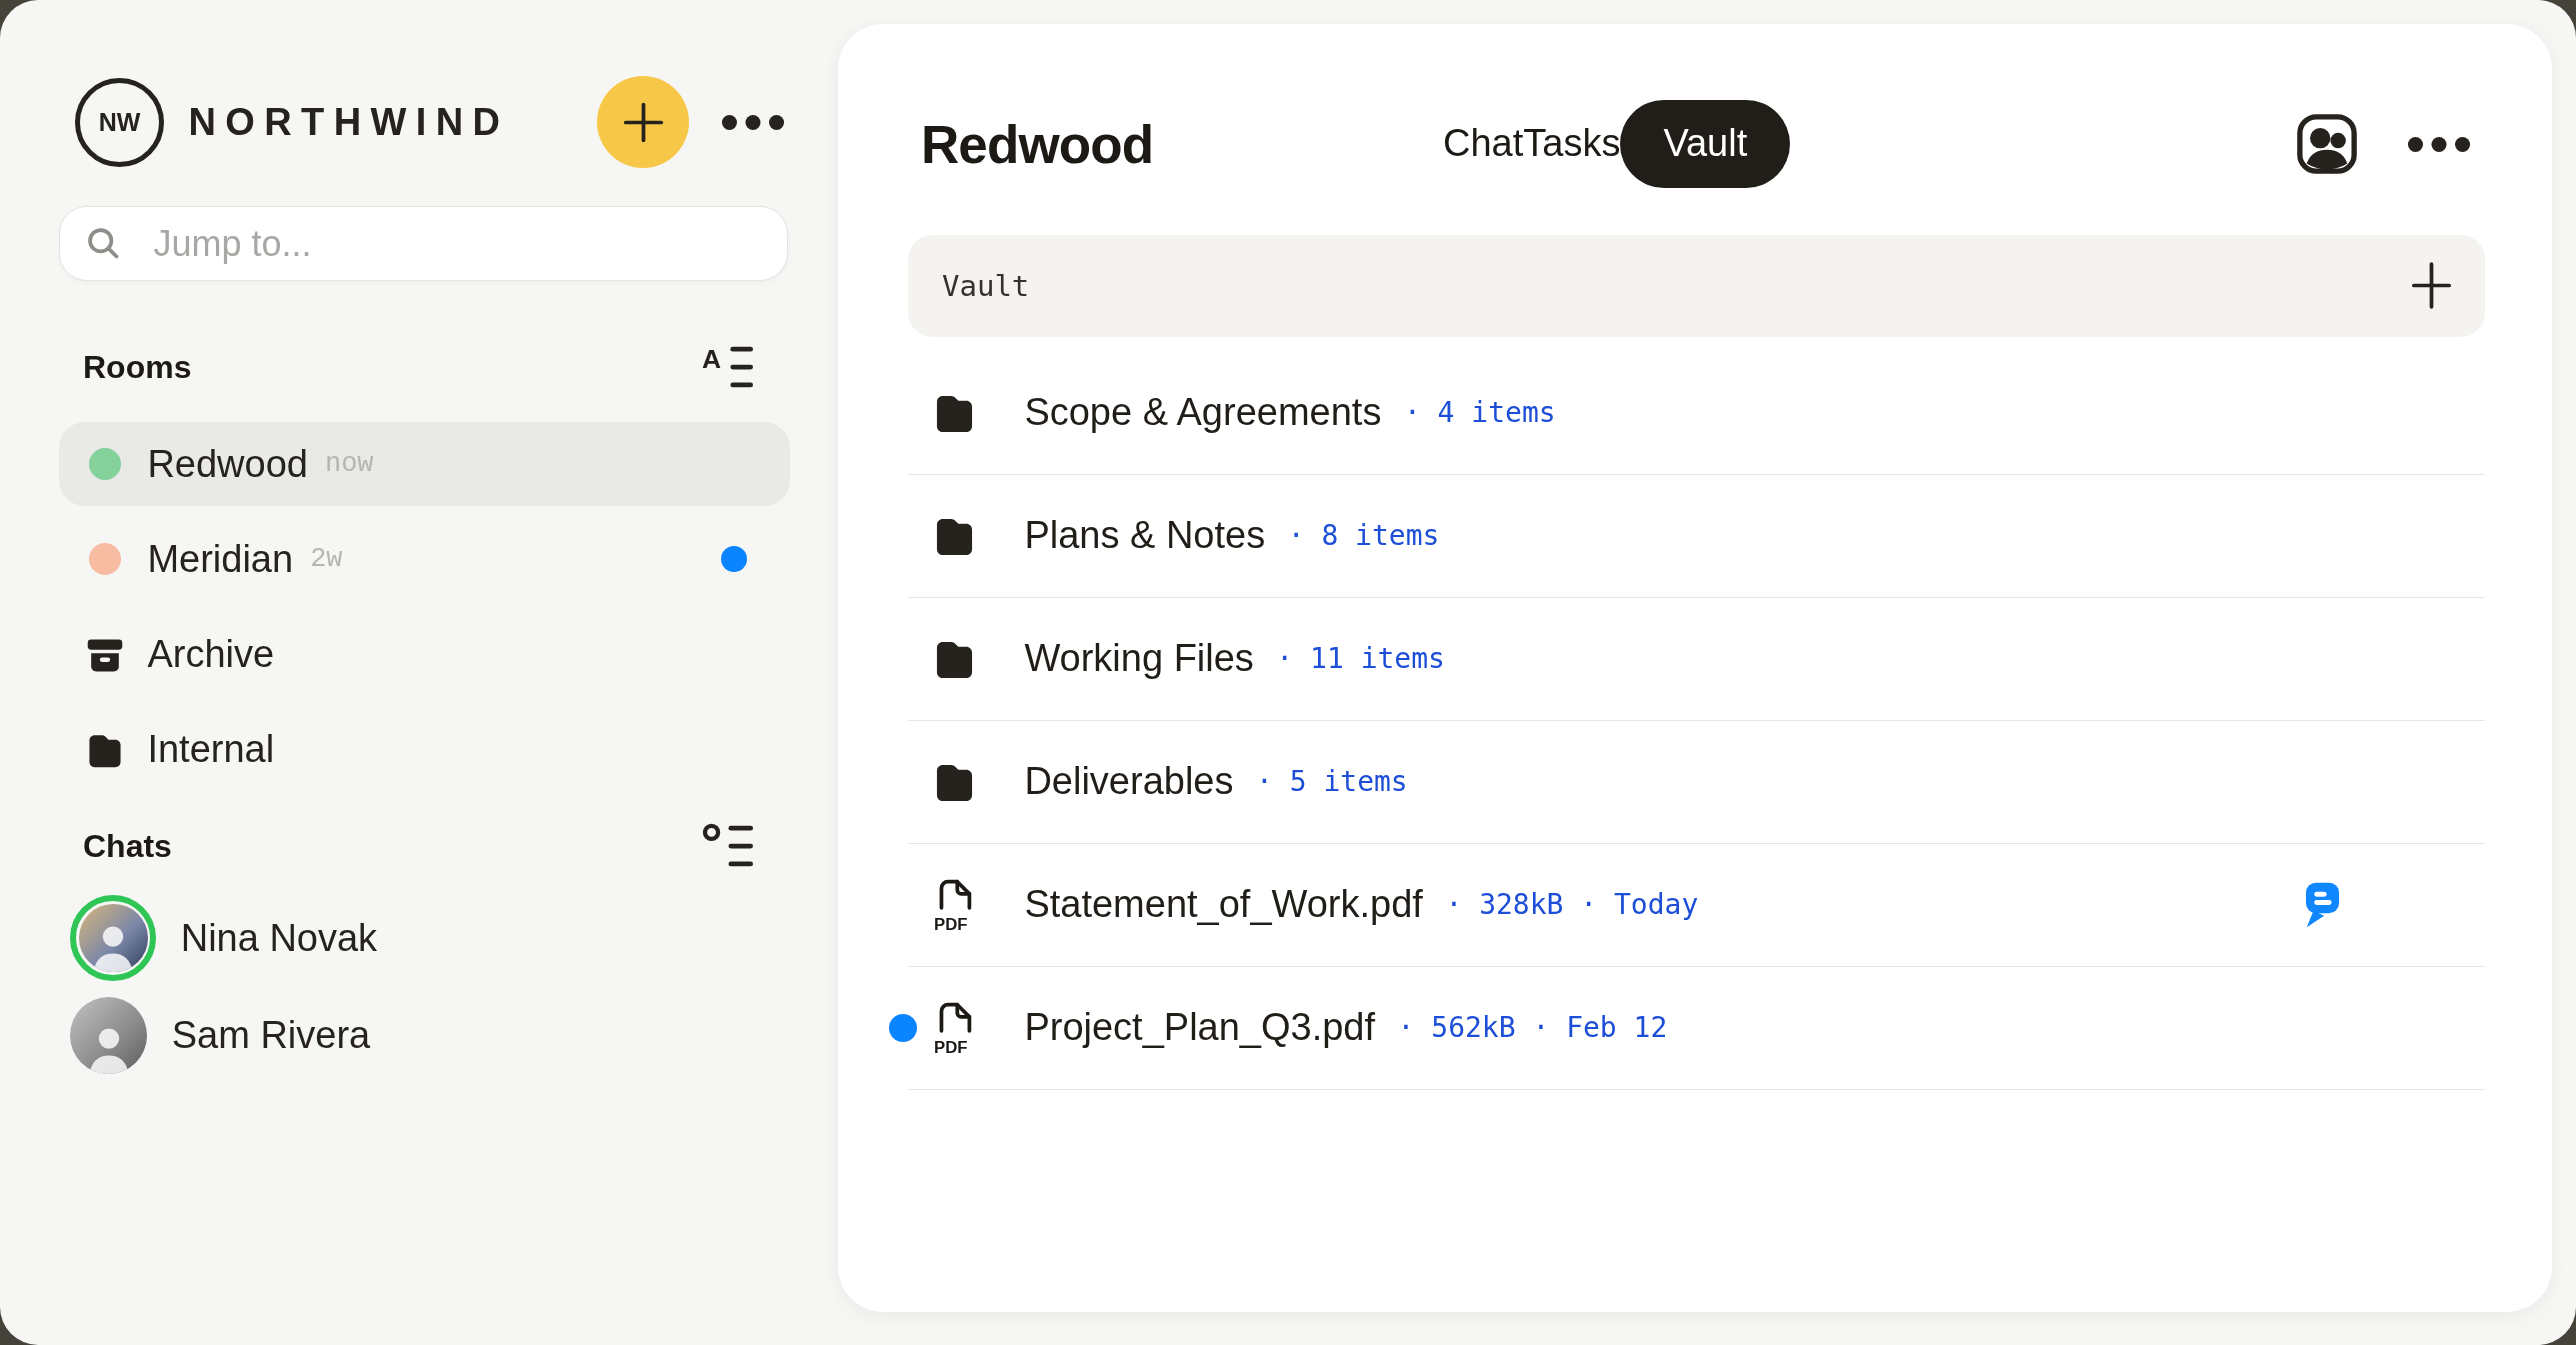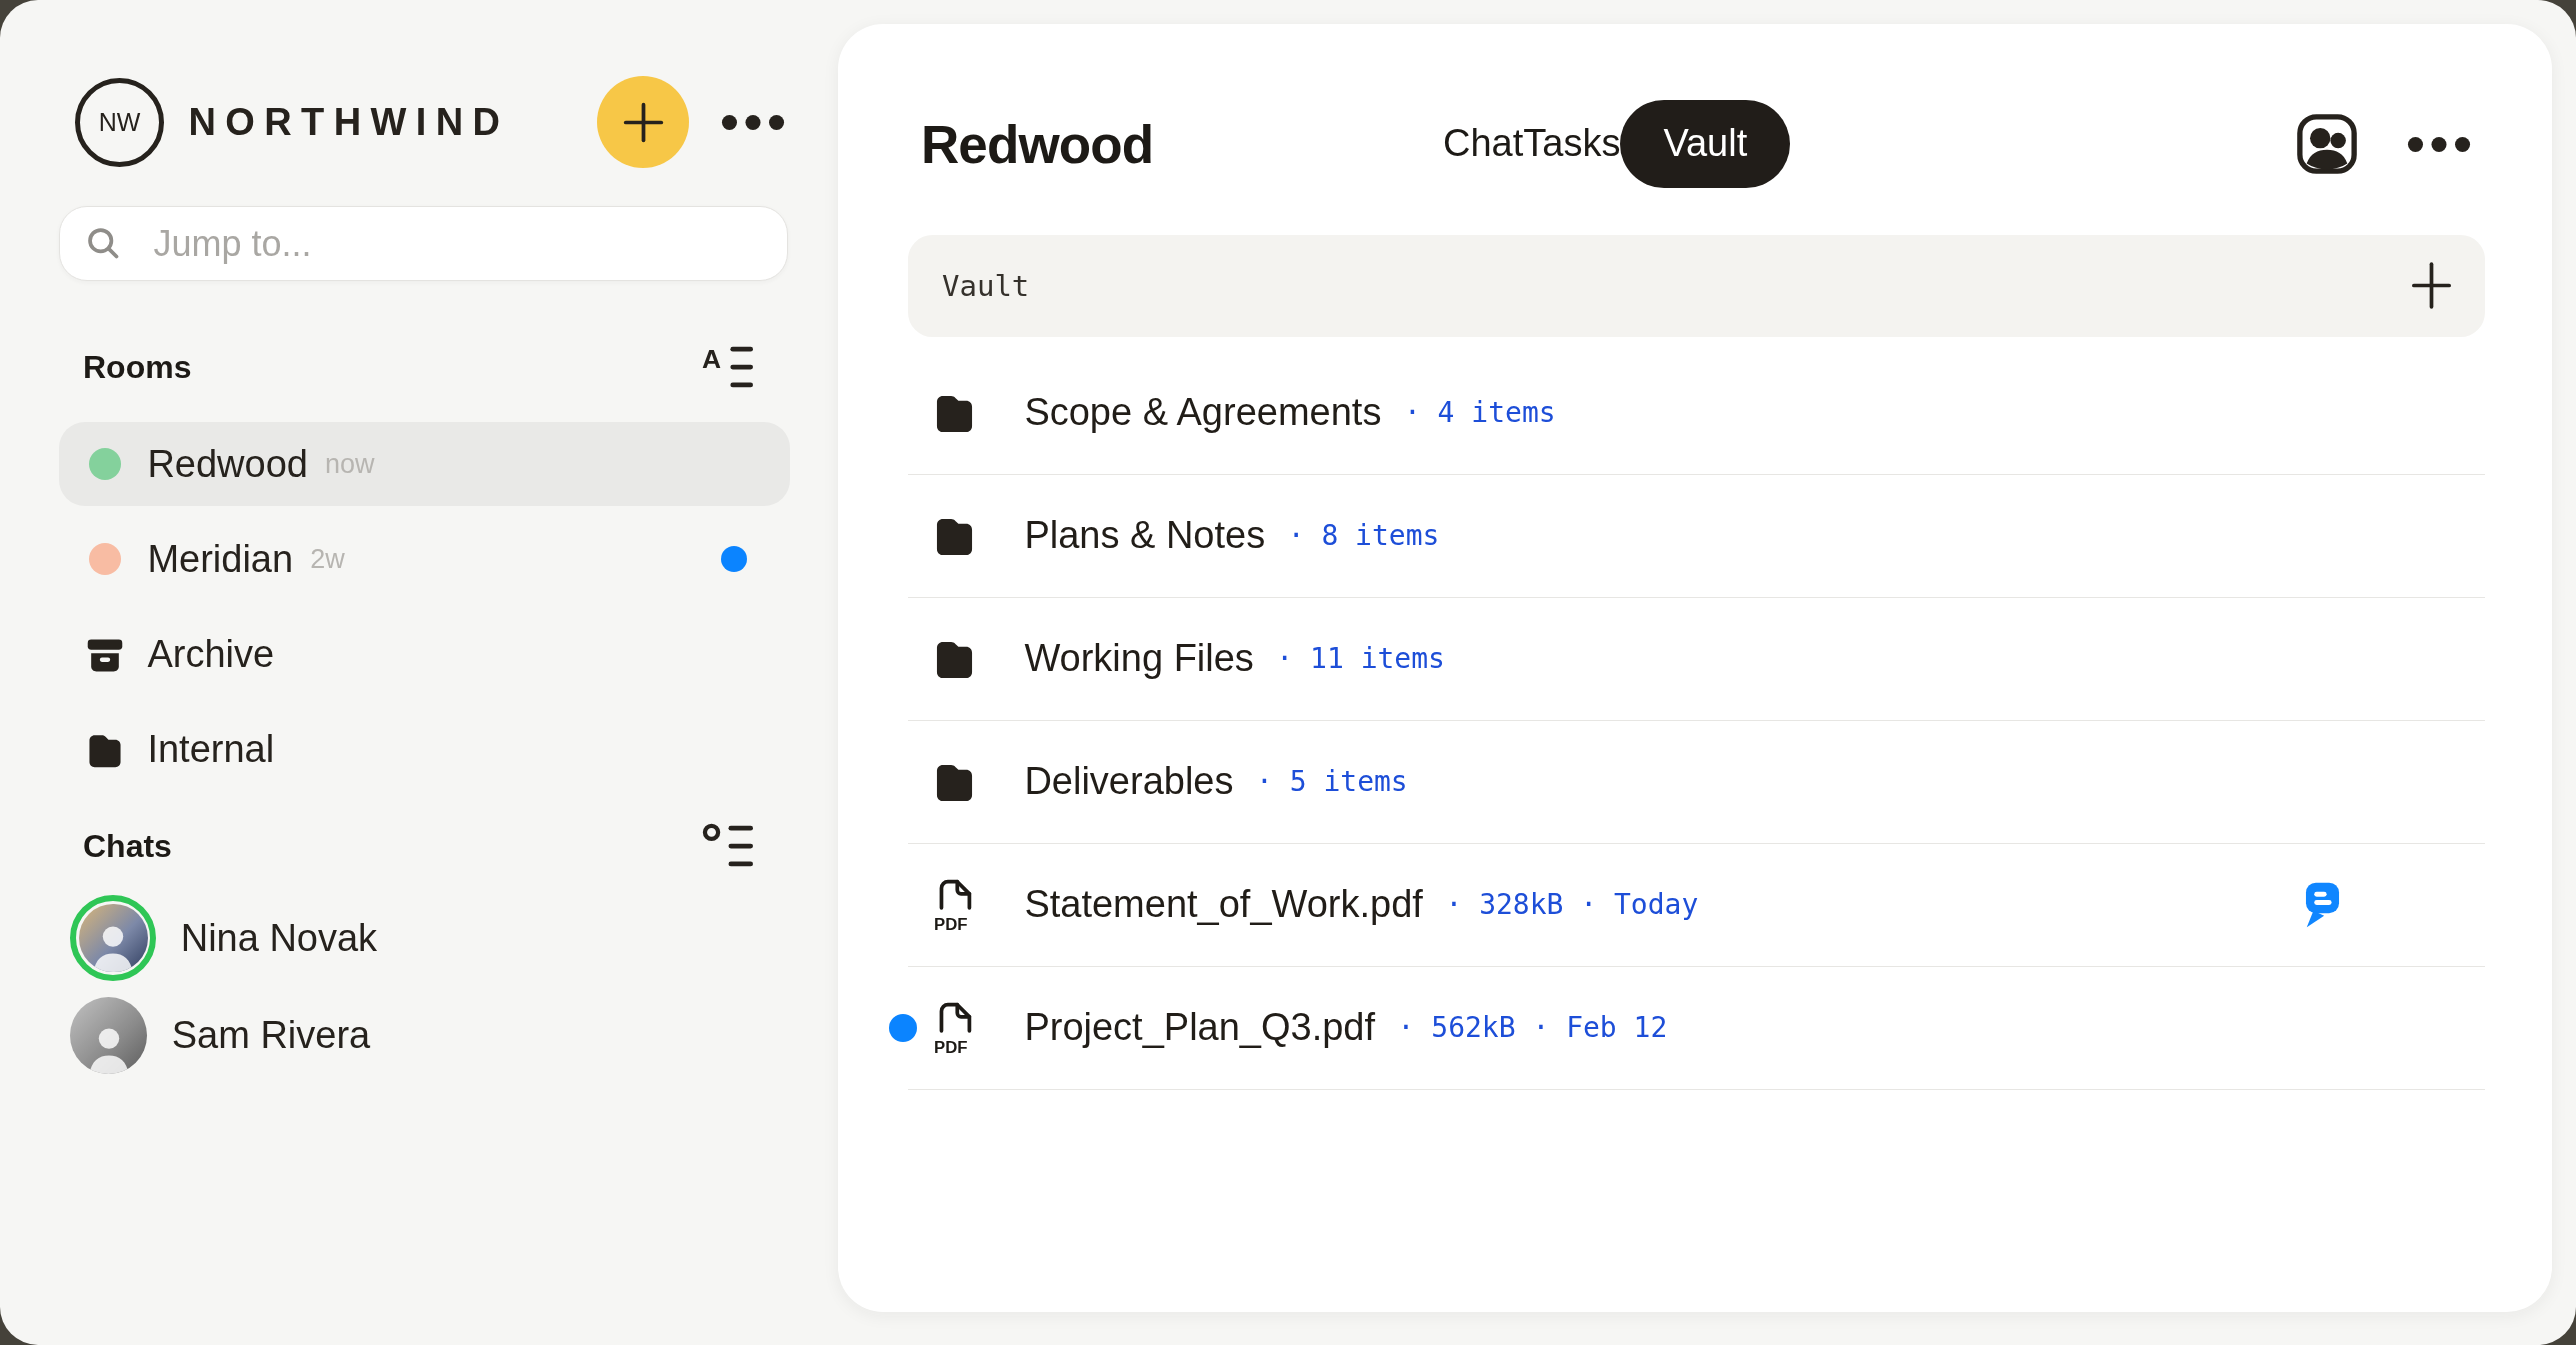--- a/index.html
+++ b/index.html
@@ -16,21 +16,21 @@
     border-radius:38px;
     overflow:hidden;
   }
   
   aside{position:absolute;left:0;top:0;bottom:0;width:838px;}
   .logo-row{position:absolute;left:75px;right:50px;top:75px;height:94px;display:flex;align-items:center;}
   .logo{display:flex;align-items:center;}
   .logo-circle{
     width:79px;height:79px;border:5.6px solid #26221d;border-radius:50%;
     display:flex;align-items:center;justify-content:center;
-    font-size:25px;font-weight:400;color:#26221d;letter-spacing:0;
+    font-size:25px;font-weight:700;color:#26221d;letter-spacing:0;
   }
   .brand{margin-left:24.4px;font-size:38px;font-weight:700;letter-spacing:9.4px;color:#26221d;}
   .btn{border:none;background:transparent;padding:0;cursor:pointer;display:flex;align-items:center;justify-content:center;}
   .btn-yellow{margin-left:auto;width:92px;height:92px;border-radius:50%;background:#f7c747;}
   .btn-more-sb{margin-left:28px;width:71px;height:71px;border-radius:50%;}
   .search{
     position:absolute;left:59px;top:206px;width:729px;height:75px;box-sizing:border-box;
     background:#ffffff;border:1.9px solid #e4e3e0;border-radius:28px;
     display:flex;align-items:center;gap:28px;padding:0 24.4px;
     box-shadow:0 1.9px 4.7px rgba(50,47,40,.04);
@@ -49,21 +49,21 @@
   .section-title{font-size:32px;font-weight:700;color:#1d1a16;}
   #rooms-list{position:absolute;left:59px;right:48px;top:422px;}
   .room-row{
     height:84px;margin-bottom:11.3px;border-radius:26px;
     display:flex;align-items:center;padding:0 28px;cursor:pointer;
   }
   .room-row.active{background:#e9e9e7;}
   .room-icon-slot{width:36px;display:flex;align-items:center;justify-content:center;flex:none;}
   .icon-dot{width:32px;height:32px;border-radius:50%;}
   .room-name{margin-left:24.4px;font-size:38px;color:#26221d;}
-  .room-meta{margin-left:17px;font-size:27px;color:#b7b5b1;}
+  .room-meta{margin-left:17px;font-size:27px;color:#b7b5b1;font-family:Liberation Mono, monospace;}
   .unread-dot{margin-left:auto;margin-right:15px;width:26px;height:26px;border-radius:50%;background:#0b84ff;flex:none;}
   #chats-list{position:absolute;left:59px;right:48px;top:893px;}
   .chat-row{height:90px;margin-bottom:7.5px;display:flex;align-items:center;padding:0 11.3px;cursor:pointer;}
   .avatar-wrap{width:86px;height:86px;flex:none;border-radius:50%;box-sizing:border-box;display:flex;align-items:center;justify-content:center;}
   .avatar-wrap.online{border:6.6px solid #2fc656;padding:2.8px;}
   .avatar-wrap.offline{width:77px;height:77px;}
   .avatar{width:100%;height:100%;border-radius:50%;overflow:hidden;display:flex;align-items:flex-end;justify-content:center;}
   .av0 .avatar{background:linear-gradient(135deg,#6d82a3 0%,#39465c 60%,#23293a 100%);}
   .av1 .avatar{background:linear-gradient(135deg,#d9b679 0%,#7d89a8 55%,#2e3c5e 100%);}
   .av2 .avatar{background:linear-gradient(135deg,#c2c2c2 0%,#8a8a8a 60%,#5c5c5c 100%);}

